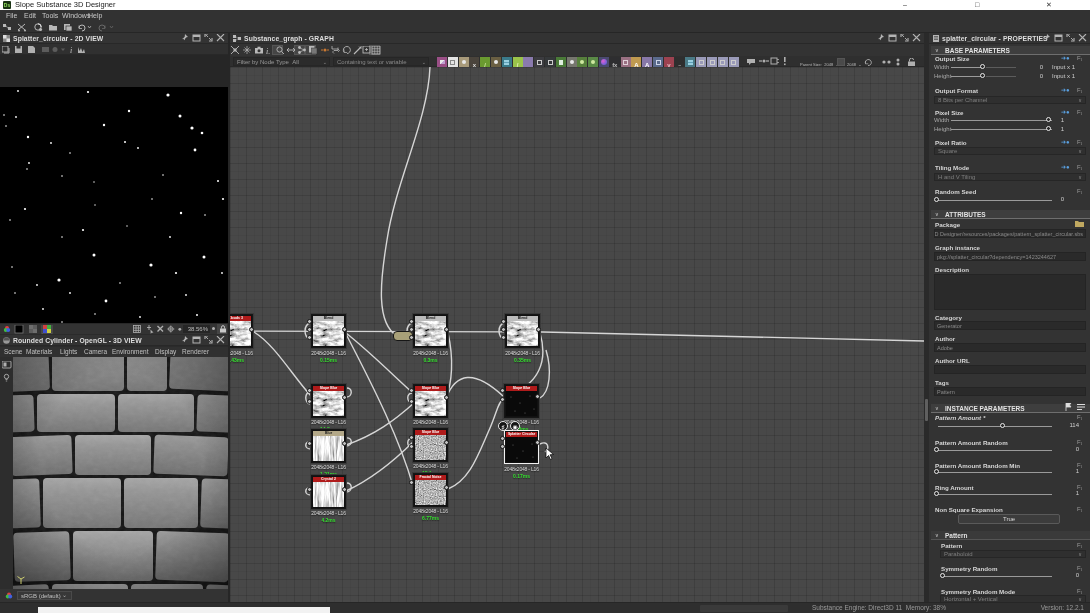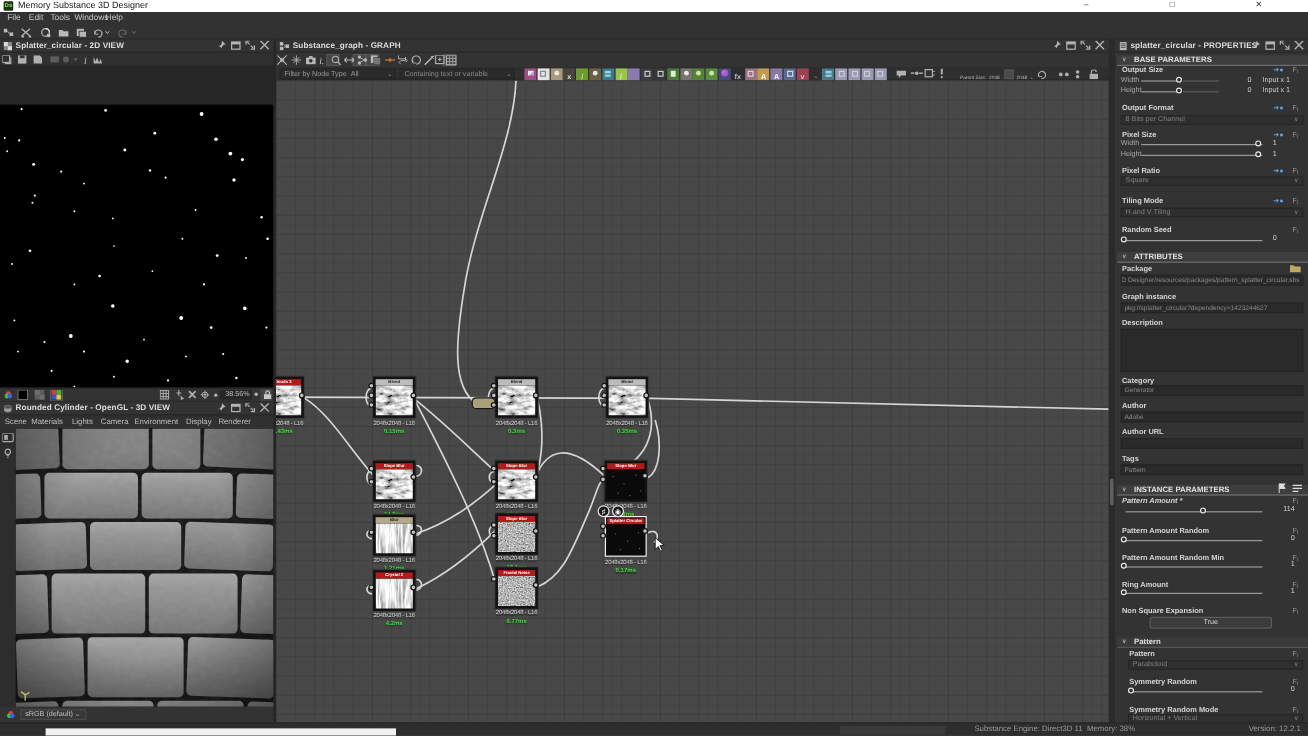--- a/index.html
+++ b/index.html
@@ -69,21 +69,21 @@
 #statusbar { position:absolute; left:0; top:602px; width:1090px; height:11px; background:#2e2e2e; border-top:1px solid #262626; }
 #statusbar .txt { position:absolute; right:6px; top:1px; font-size:6.5px; color:#9a9a9a; }
 .icon { position:absolute; }
 svg { display:block; }
 </style>
 </head>
 <body>
 <div id="app">
   <div id="titlebar">
     <div class="appicon">Ds</div>
-    <div class="apptitle">Memory Substance 3D Designer</div>
+    <div class="apptitle">Slope Substance 3D Designer</div>
     <div class="winbtn" style="left:900px;">–</div>
     <div class="winbtn" style="left:972px;">□</div>
     <div class="winbtn" style="left:1044px;">✕</div>
   </div>
   <div id="menubar">
     <span style="left:6px;">File</span>
       <span style="left:24px;">Edit</span>
     <span style="left:42px;">Tools</span>
       <span style="left:62px;">Windows</span>
     <span style="left:88px;">Help</span>

